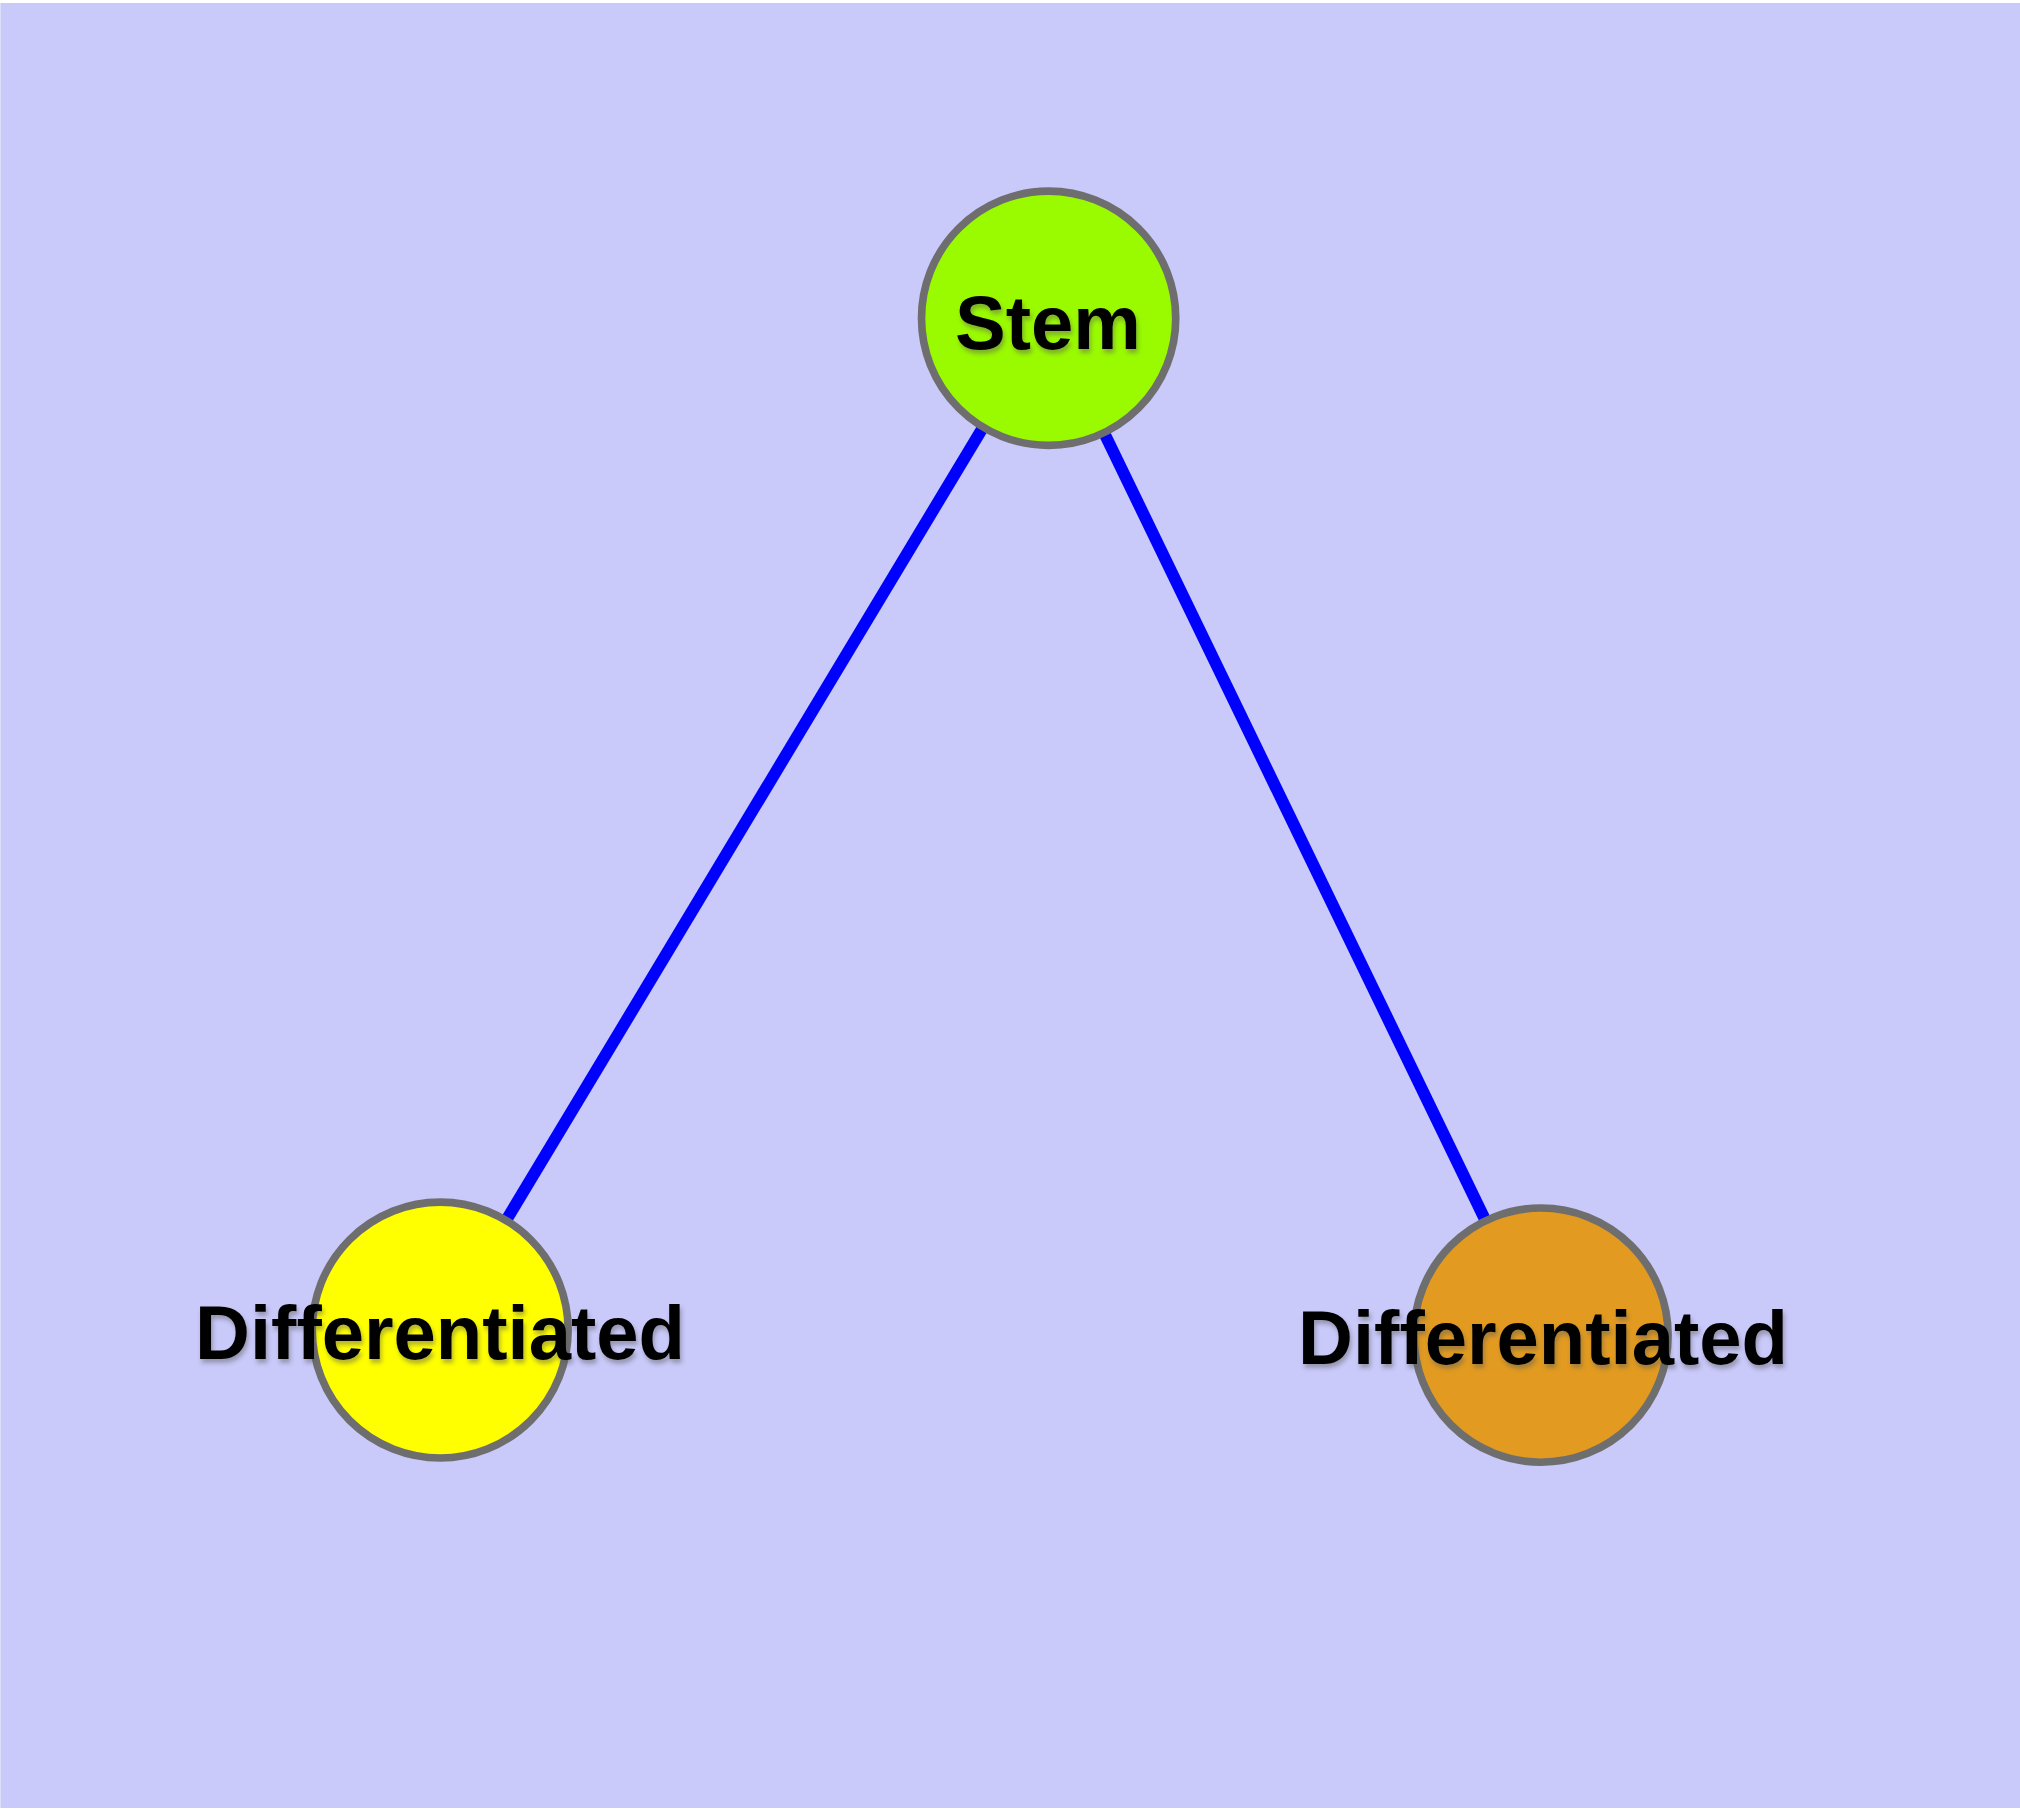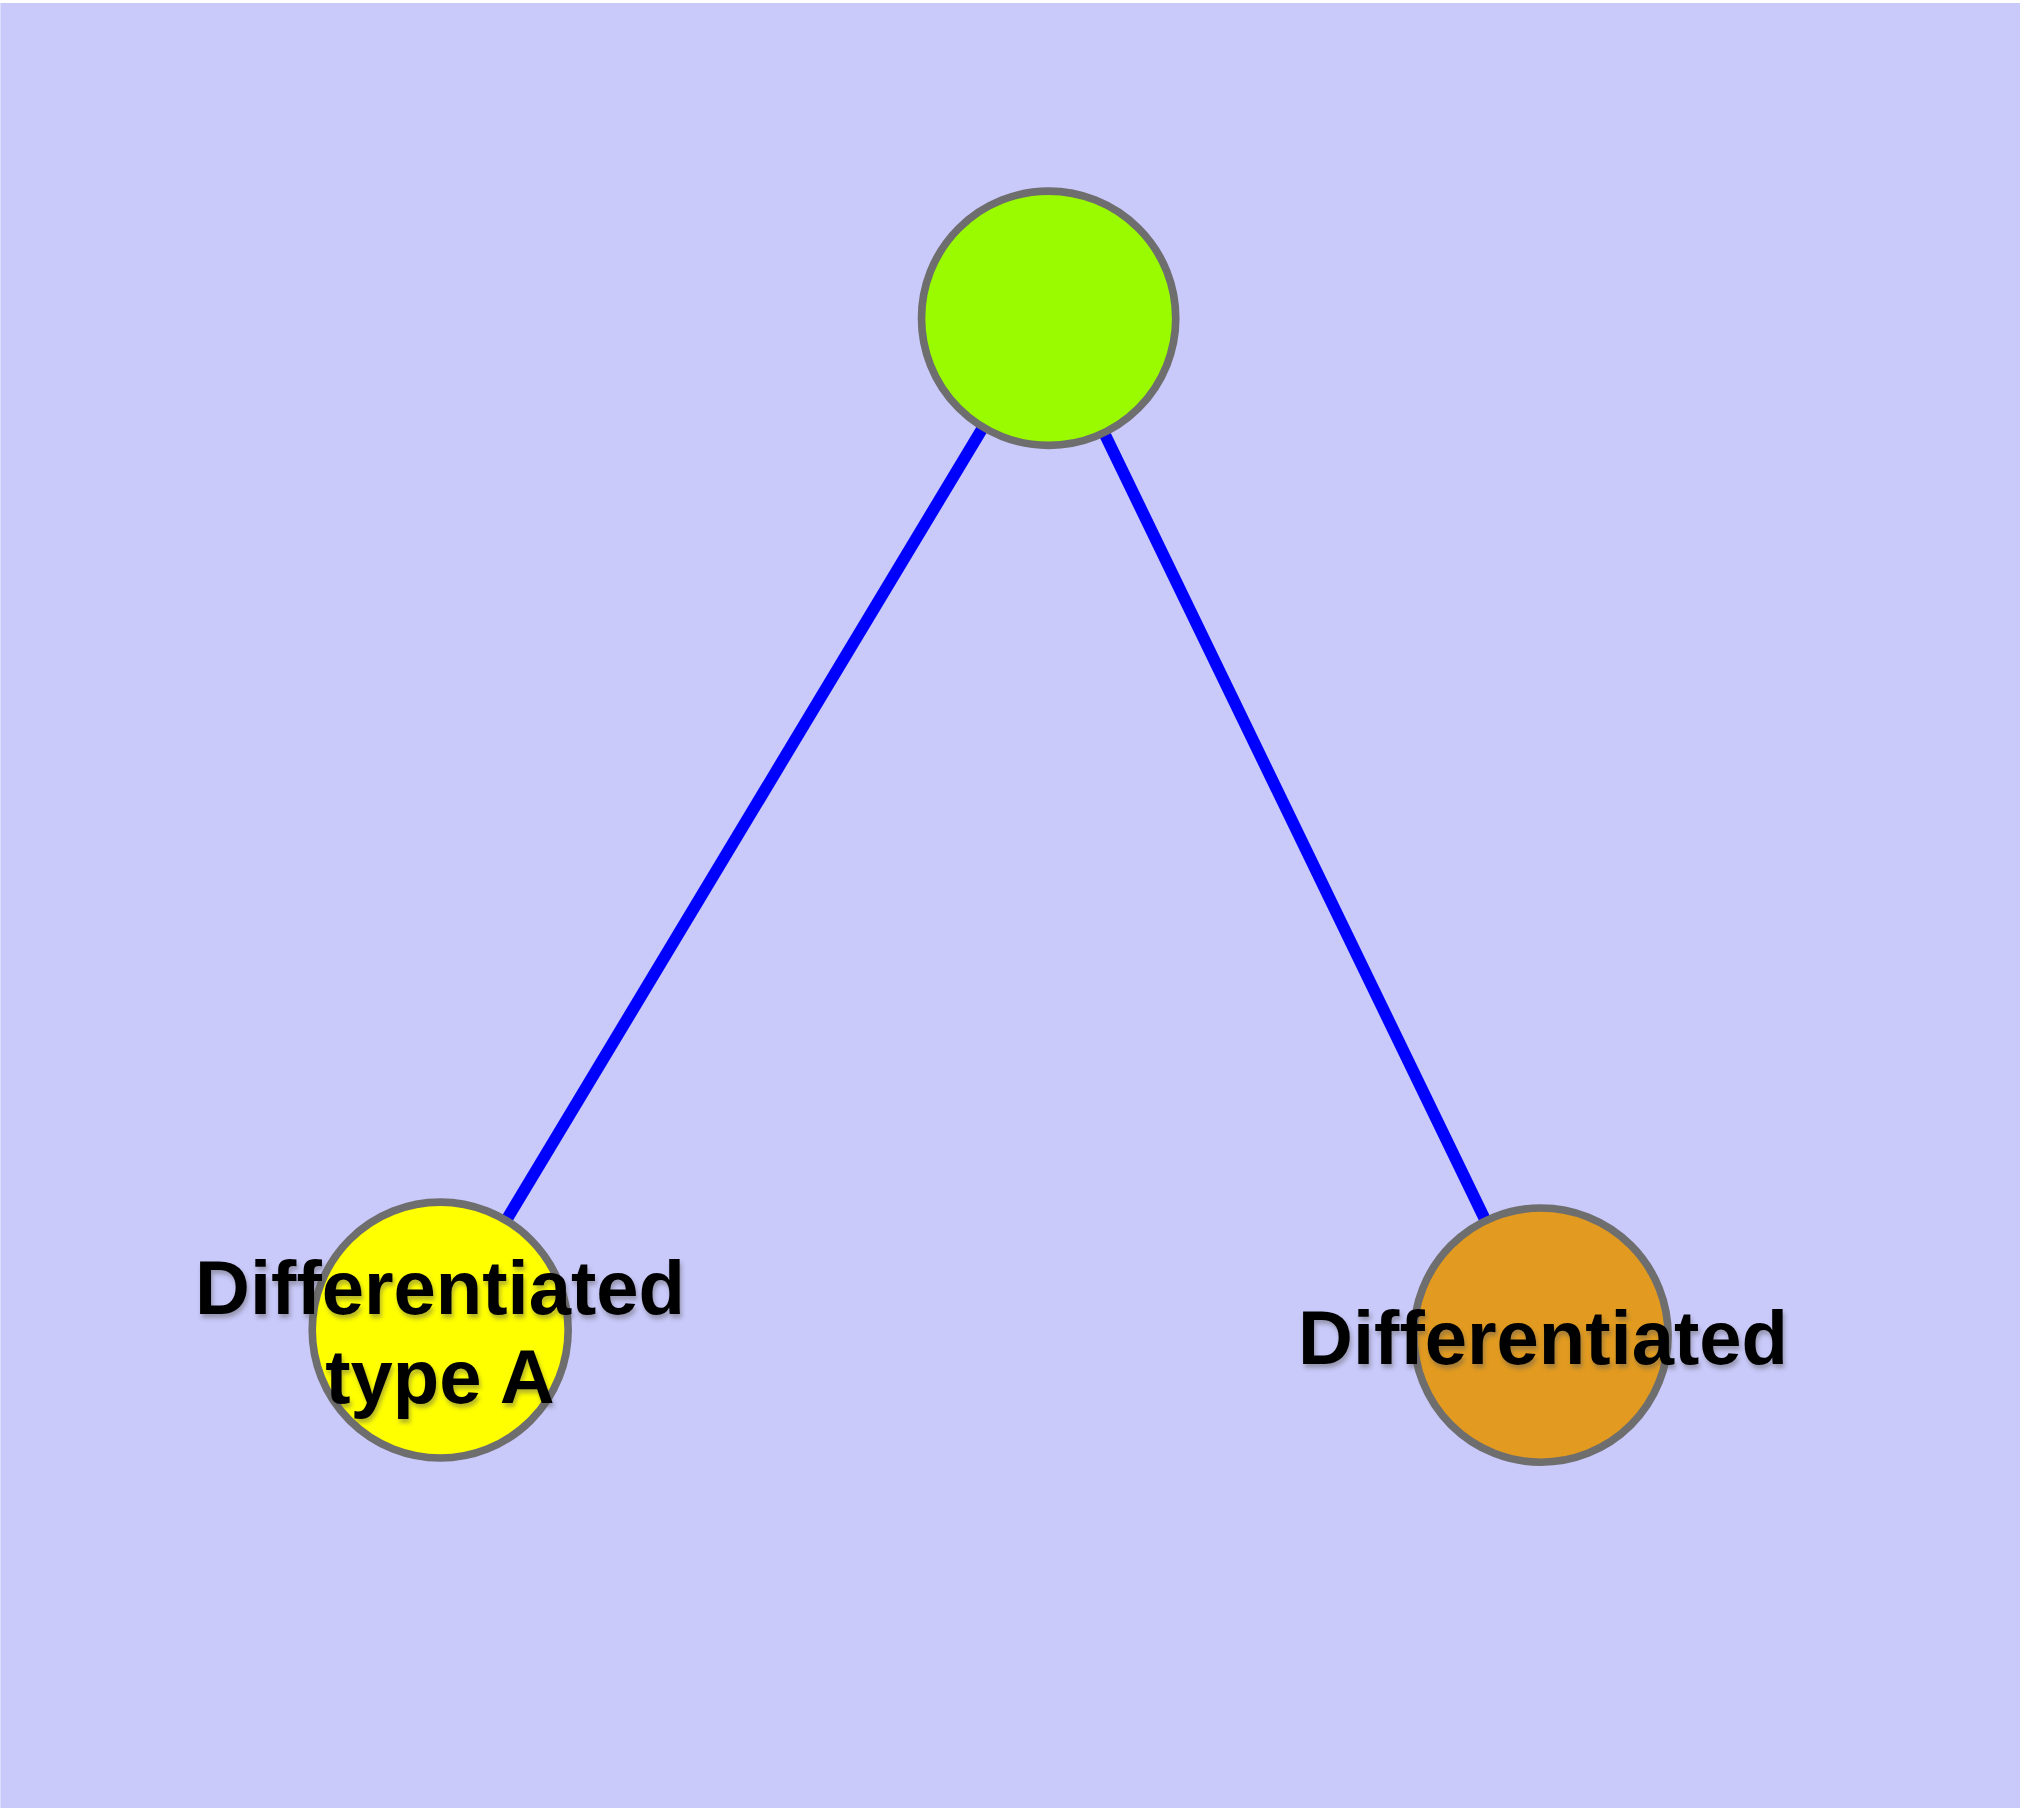--- a/index.html
+++ b/index.html
@@ -62,23 +62,25 @@
     <rect x="0" y="0" width="2384" height="2130" fill="#C9C9FA"></rect>
 
     <line class="edge" x1="1237" y1="372" x2="519" y2="1566" stroke="#0000FF"></line>
     <line class="edge" x1="1237" y1="372" x2="1818" y2="1572" stroke="#0000FF"></line>
 
     <circle class="node-circle" cx="1237" cy="372" r="150" fill="#9AFB00" stroke="#6E6E6E"></circle>
     <circle class="node-circle" cx="519" cy="1566" r="151" fill="#FFFF00" stroke="#6E6E6E"></circle>
     <circle class="node-circle" cx="1818" cy="1572" r="150" fill="#E29B20" stroke="#6E6E6E"></circle>
   </svg>
 
+  <div class="node-label label-stem">
+    <span class="label-line">Stem</span>
+  </div>
 
   <div class="node-label label-typeA">
     <span class="label-line">Differentiated</span>
-    <span class="label-line">type A</span>
   </div>
 
   <div class="node-label label-typeB">
     <span class="label-line">Differentiated</span>
   </div>
 </div>
 
 
 </body></html>

